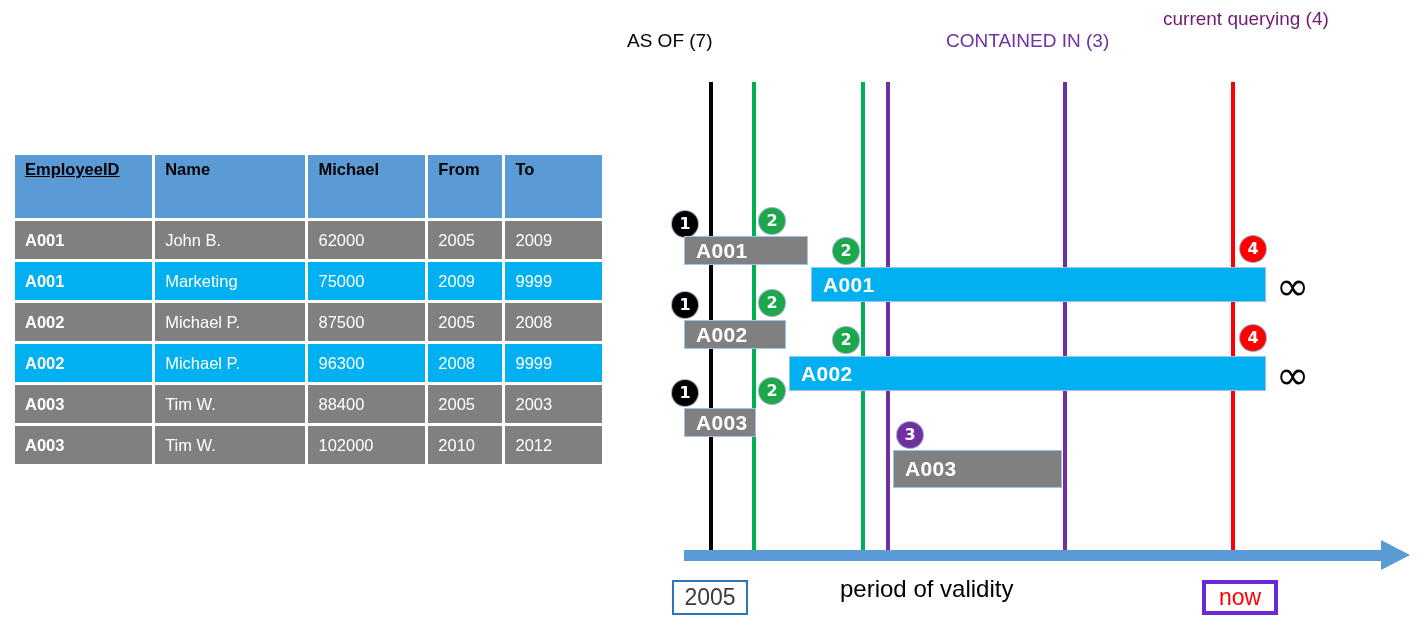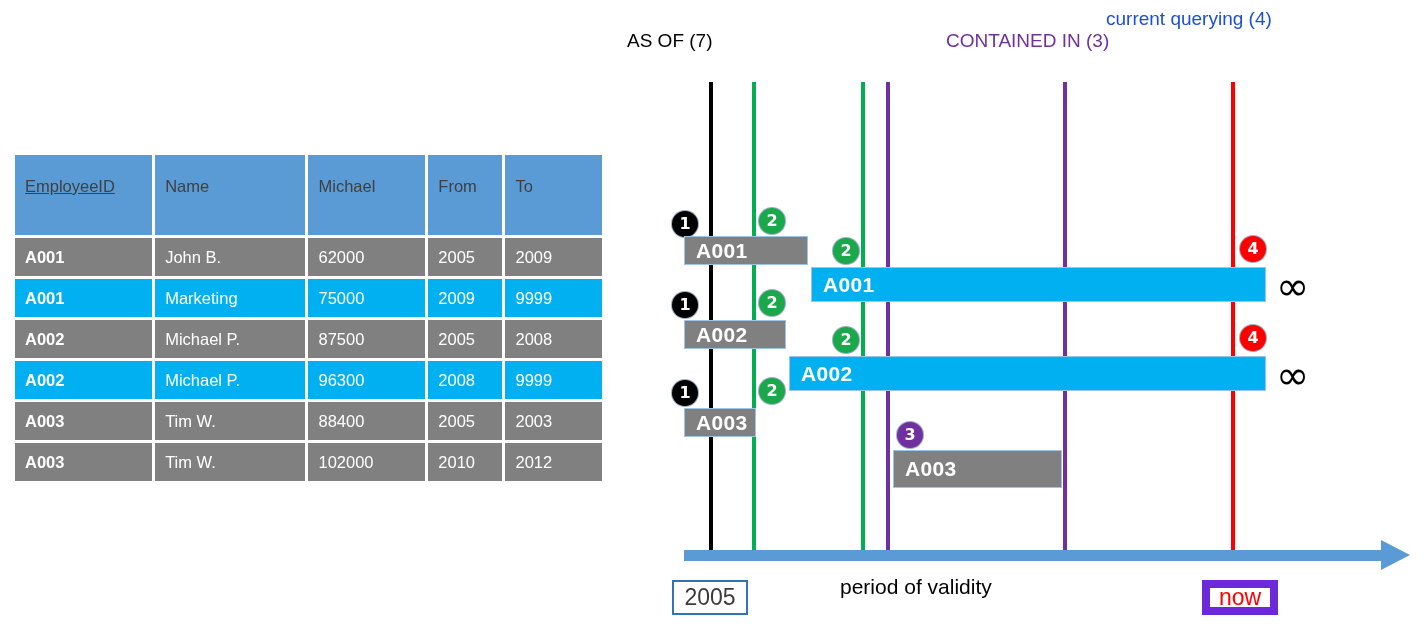--- a/index.html
+++ b/index.html
@@ -25,25 +25,25 @@
   }
   #emp-table th, #emp-table td {
     padding: 6px 10px;
     text-align: left;
     font-size: 16.5px;
     vertical-align: middle;
     white-space: nowrap;
   }
   #emp-table th {
     background: #5B9BD5;
-    color: #404040;
-    font-weight: normal;
+    color: #000000;
+    font-weight: bold;
     height: 52px;
     vertical-align: top;
-    padding-top: 22px;
+    padding-top: 5px;
   }
   #emp-table th.under span { text-decoration: underline; }
   #emp-table td {
     height: 26px;
     color: #ffffff;
   }
   tr.row-gray td { background: #808080; }
   tr.row-cyan td { background: #00B0F0; }
   td.idcell { font-weight: bold; }
   col.c-id   { width: 135px; }
@@ -122,26 +122,26 @@
   .tagbox {
     position: absolute;
     box-sizing: border-box;
     display: flex;
     align-items: center;
     justify-content: center;
     font-size: 23px;
     background: #ffffff;
   }
   .tagbox.blue { border: 2px solid #2E75B6; color: #3B3B3B; }
-  .tagbox.red  { border: 8px solid #6d28d9; color: #FF0000; }
+  .tagbox.red  { border: 4px solid #6d28d9; color: #FF0000; }
 
   .pov {
     position: absolute;
     left: 840px; top: 575px;
-    font-size: 21px;
+    font-size: 24px;
     color: #000000;
     white-space: nowrap;
   }
 </style>
 </head>
 <body>
 
 <div class="stage">
 
   <table id="emp-table">
@@ -202,21 +202,21 @@
         <td>Tim W.</td>
         <td>102000</td>
         <td>2010</td>
         <td>2012</td>
       </tr>
     </tbody>
   </table>
 
   <div class="lbl-top" style="left:627px; top:30px; color:#000000;">AS OF (7)</div>
   <div class="lbl-top" style="left:946px; top:30px; color:#7030A0;">CONTAINED IN (3)</div>
-  <div class="lbl-top" style="left:1106px; top:8px; color:#1d4ed8;">current querying (4)</div>
+  <div class="lbl-top" style="left:1163px; top:8px; color:#701a75;">current querying (4)</div>
 
   <div class="vline" style="left:709px; top:82px; height:474px; background:#000000;"></div>
   <div class="vline" style="left:752px; top:82px; height:474px; background:#00B050;"></div>
   <div class="vline" style="left:861px; top:82px; height:474px; background:#00B050;"></div>
   <div class="vline" style="left:886px; top:82px; height:474px; background:#7030A0;"></div>
   <div class="vline" style="left:1063px; top:82px; height:474px; background:#7030A0;"></div>
   <div class="vline" style="left:1231px; top:82px; height:474px; background:#FF0000;"></div>
 
   <div class="badge b1" style="left:672px; top:211px;">1</div>
   <div class="badge b2" style="left:759px; top:208px;">2</div>

